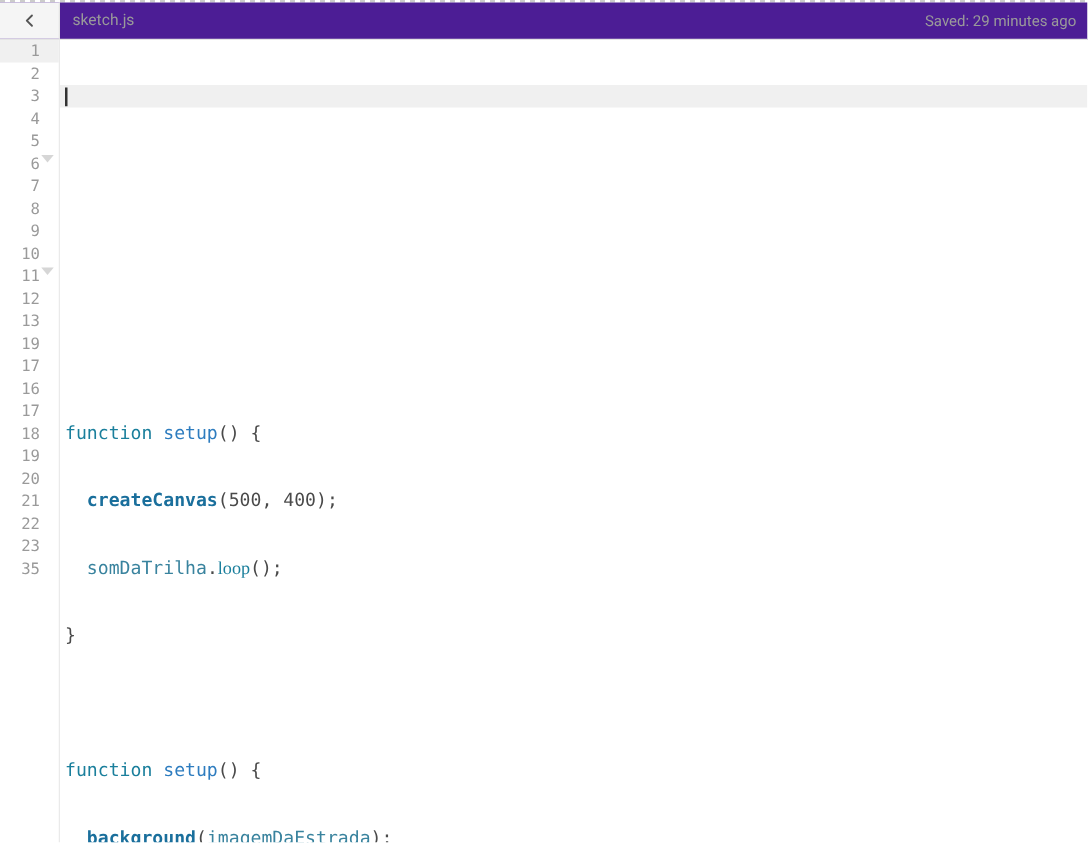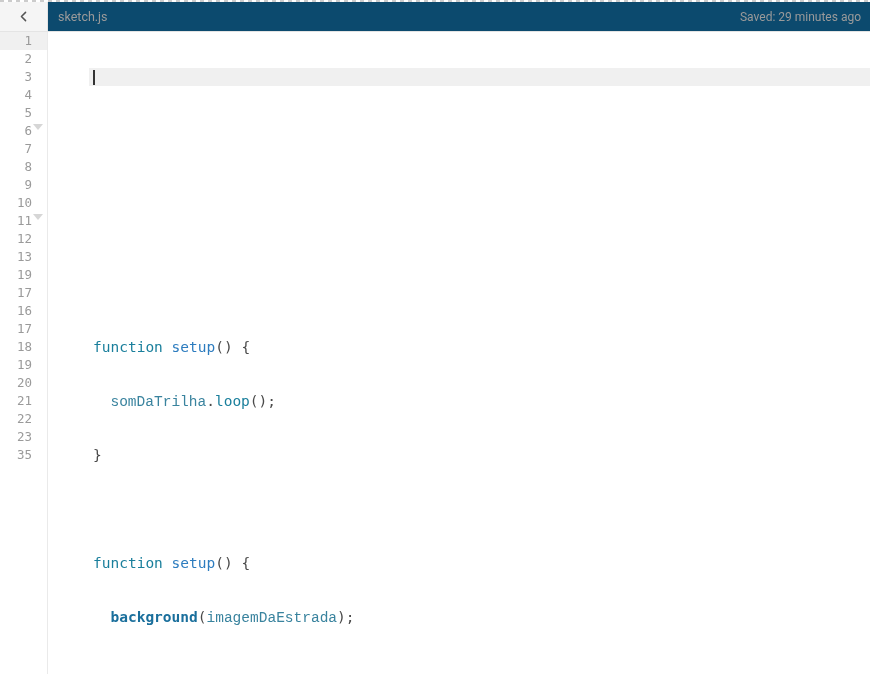--- a/index.html
+++ b/index.html
@@ -1,37 +1,37 @@
 <!DOCTYPE html>
 <html><head>
   <meta charset="utf-8">
   <style>
     * { margin: 0; padding: 0; box-sizing: border-box; }
     html, body { width: 870px; height: 674px; overflow: hidden; font-family: -apple-system, BlinkMacSystemFont, "Segoe UI", Roboto, sans-serif; background: #fff; }
     .top-border { height: 2px; background: repeating-linear-gradient(90deg, #ccc 0 4px, transparent 4px 8px); }
-    .header { height: 30px; background: #0c4a6e; border-bottom: 1px solid #e4e4e4; display: flex; align-items: center; position: relative; }
+    .header { height: 30px; background: #4c1d95; border-bottom: 1px solid #e4e4e4; display: flex; align-items: center; position: relative; }
     .back-btn { width: 48px; height: 100%; display: flex; align-items: center; justify-content: center; border-right: 1px solid #e4e4e4; cursor: pointer; background: #f5f5f5; }
     .back-btn svg { width: 11px; height: 11px; }
     .filename { padding-left: 10px; font-size: 12.5px; color: #9a9a9a; font-weight: 400; }
     .save-status { position: absolute; right: 9px; font-size: 12px; color: #9a9a9a; }
     .editor { position: relative; width: 870px; height: calc(674px - 32px); font-family: "Menlo","Consolas","DejaVu Sans Mono",monospace; font-size: 14.5px; line-height: 18px; }
     .gutter { position: absolute; left: 0; top: 0; bottom: 0; width: 48px; background: #fff; border-right: 1px solid #eaeaea; text-align: right; padding-top: 0; color: #9a9a9a; font-size: 12.5px; }
     .gutter-line { height: 18px; padding-right: 15px; position: relative; }
     .fold { position: absolute; right: 4px; top: 2px; width: 0; height: 0; border-left: 5px solid transparent; border-right: 5px solid transparent; border-top: 6px solid #b5b5b5; opacity: 0.55; }
     .code { position: absolute; left: 48px; right: 0; top: 0; bottom: 0; background: #fff; overflow: hidden; white-space: pre; }
-    .code-line { height: 18px; padding-left: 4px; margin-left: 41px; }
+    .code-line { height: 18px; padding-left: 4px; }
     .code-line.active { background: #f0f0f0; }
     .gutter-line.active { background: #f0f0f0; }
     .cursor { display:inline-block; width:2px; height:15px; background:#333; vertical-align: text-bottom; margin-left:0; }
     .kw { color: #1a7f9c; }
     .fn-name { color: #2d7cbf; }
     .brace, .paren, .punct { color: #4a4a4a; }
     .bold-fn { color: #1a6f9c; font-weight: 700; }
-    .var { color: #39839e; font-family: Liberation Mono, monospace; }
-    .prop { color: #1a7f9c; }
+    .var { color: #39839e; }
+    .prop { color: #1a7f9c; font-family: Liberation Serif, serif; }
   </style>
 </head>
 <body>
 
 <div class="top-border"></div>
 
 <div class="header">
   <div class="back-btn">
     <svg viewBox="0 0 16 16">
       <path d="M11 2 L5 8 L11 14" stroke="#555" stroke-width="2.2" fill="none" stroke-linecap="round" stroke-linejoin="round"></path>
@@ -68,20 +68,21 @@
       <div class="gutter-line">23</div>
       <div class="gutter-line">35</div>
     </div>
   <div class="code">
     <div class="code-line active"><span class="cursor"></span></div>
     <div class="code-line"></div>
     <div class="code-line"></div>
     <div class="code-line"></div>
     <div class="code-line"></div>
     <div class="code-line"><span class="kw">function</span> <span class="fn-name">setup</span><span class="brace">() {</span></div>
+    <div class="code-line">  <span class="bold-fn">createCanvas</span><span class="punct">(500, 400);</span></div>
     <div class="code-line">  <span class="var">somDaTrilha</span><span class="punct">.</span><span class="prop">loop</span><span class="punct">();</span></div>
     <div class="code-line"><span class="brace">}</span></div>
     <div class="code-line"></div>
     <div class="code-line"><span class="kw">function</span> <span class="fn-name">setup</span><span class="brace">() {</span></div>
     <div class="code-line">  <span class="bold-fn">background</span><span class="punct">(</span><span class="var">imagemDaEstrada</span><span class="punct">);</span></div>
     
     
     
     
     

